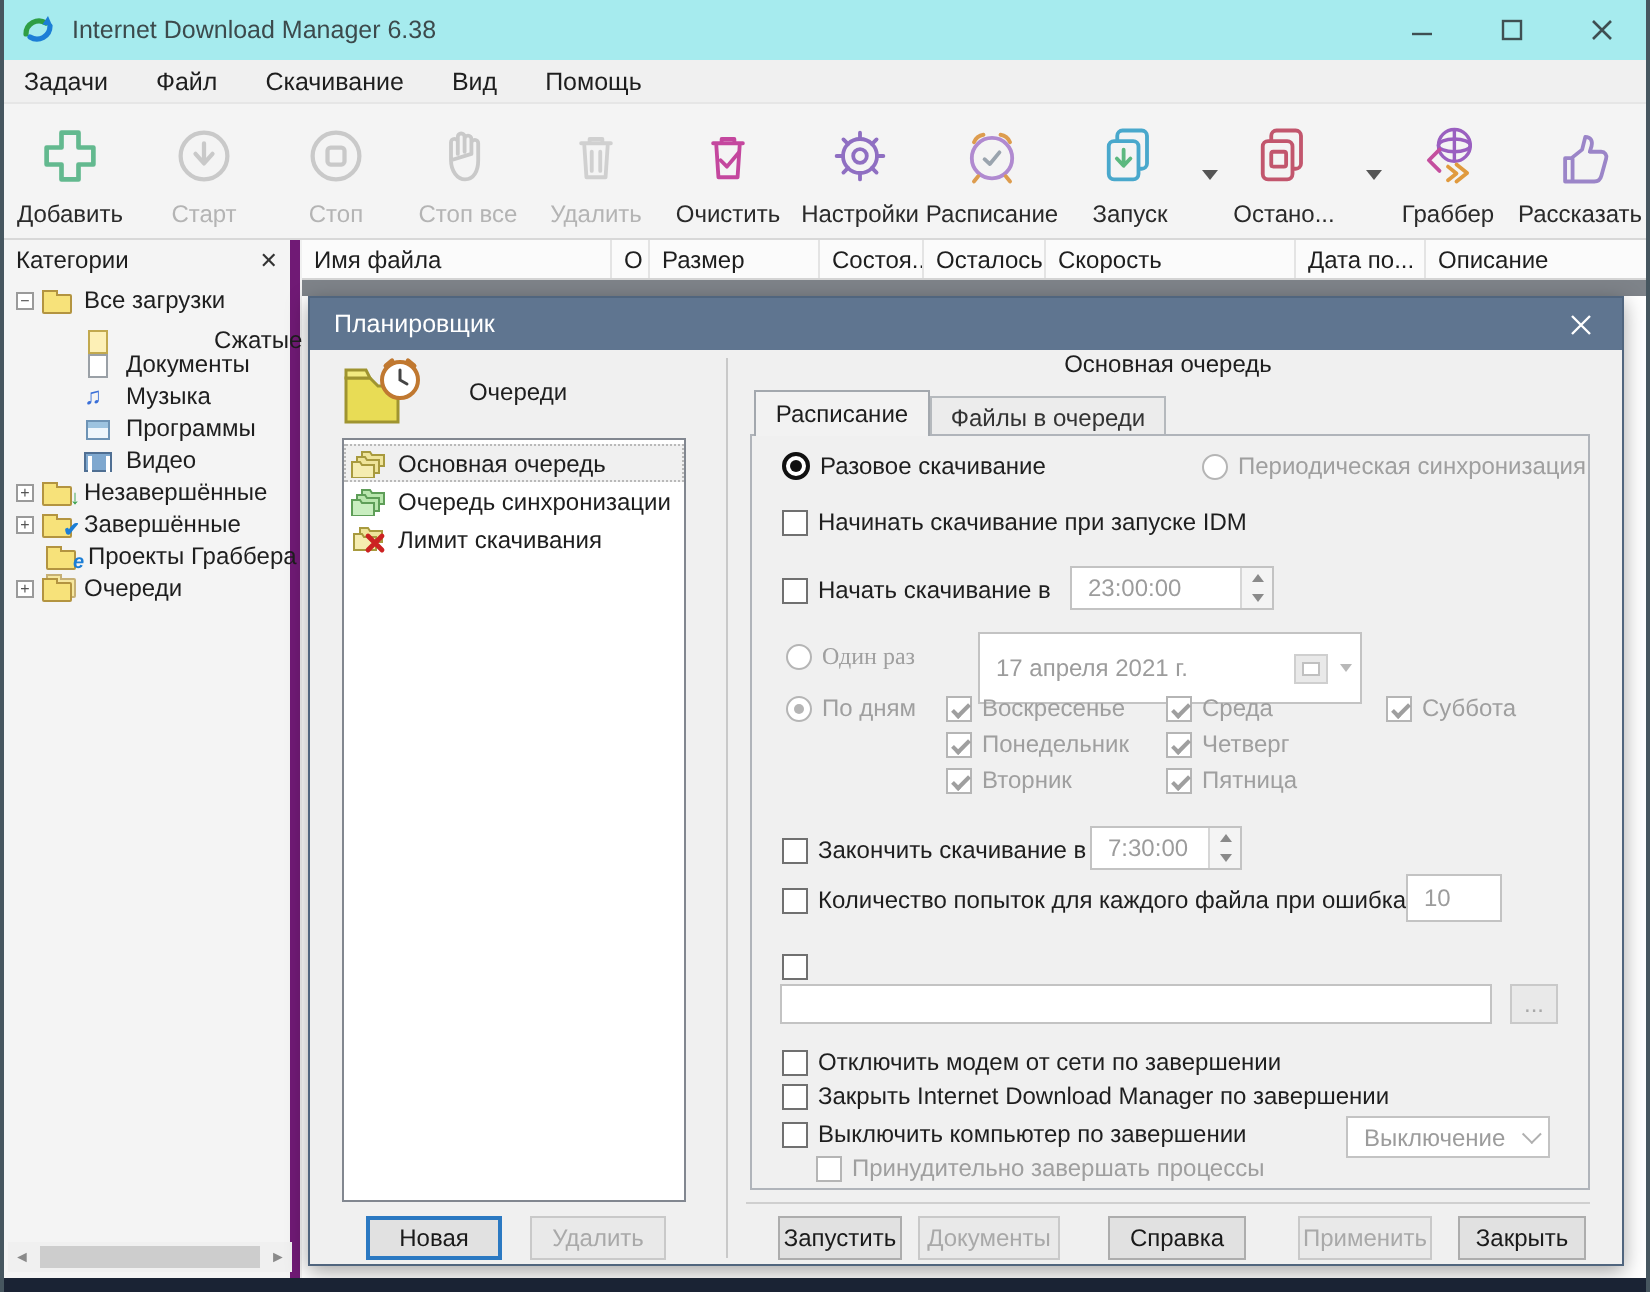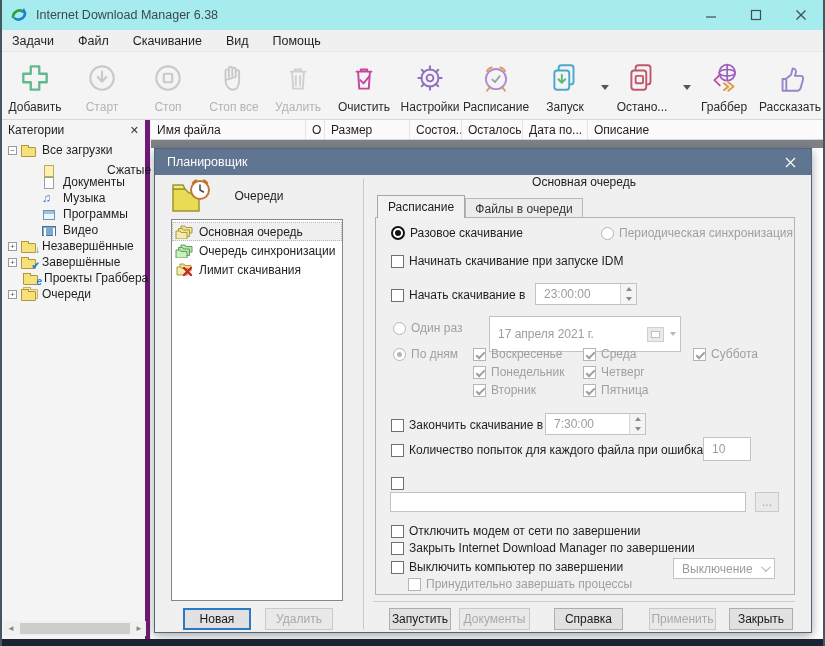--- a/index.html
+++ b/index.html
@@ -337,20 +337,21 @@
       <span class="ar">►</span>
     </div>
   </div>
 
   <div class="lheader">
     <div class="lh" style="width:155px;">Имя файла</div>
     <div class="lh" style="width:19px;">О</div>
     <div class="lh" style="width:85px;">Размер</div>
     <div class="lh" style="width:52px;">Состоя...</div>
     <div class="lh" style="width:61px;">Осталось ...</div>
+    <div class="lh" style="width:125px;">Скорость</div>
     <div class="lh" style="width:65px;">Дата по...</div>
     <div class="lh" style="flex:1;border-right:none;">Описание</div>
   </div>
   <div class="listarea"></div>
   <div class="darkstrip"></div>
 
   <div class="dialog">
     <div class="dtitle">
       <span>Планировщик</span>
     </div>
@@ -447,21 +448,21 @@
         <span class="spin">
             <i>
               <span class="tri-up"></span>
             </i>
             <i>
               <span class="tri-dn"></span>
             </i>
           </span>
       </div>
 
-      <div class="row" style="left:238px;top:145px;">
+      <div class="row" style="left:238px;top:145px;font-family:Liberation Serif, serif;">
         <span class="rb disb"></span>
         <span class="dtx">Один раз</span>
       </div>
       <div class="tfield" style="left:334px;top:141px;width:192px;height:36px;">
         <span>17  апреля   2021 г.</span>
         <span class="calbtn"></span>
         <span class="tri-dn" style="margin:0 4px 0 6px;border-top-color:#b8b8b8;"></span>
       </div>
 
       <div class="row" style="left:238px;top:171px;">
@@ -495,21 +496,21 @@
       <div class="row" style="left:538px;top:171px;">
         <span class="cb disb checked"></span>
           <span class="dtx">Суббота</span>
       </div>
       <div class="hsep" style="left:236px;top:226px;width:400px;"></div>
 
       <div class="row" style="left:236px;top:242px;">
         <span class="cb"></span>
         <span>Закончить скачивание в</span>
       </div>
-      <div class="tfield" style="left:390px;top:238px;width:101px;height:22px;">
+      <div class="tfield" style="left:390px;top:238px;width:76px;height:22px;">
         <span>7:30:00</span>
         <span class="spin">
             <i>
               <span class="tri-up"></span>
             </i>
             <i>
               <span class="tri-dn"></span>
             </i>
           </span>
       </div>

